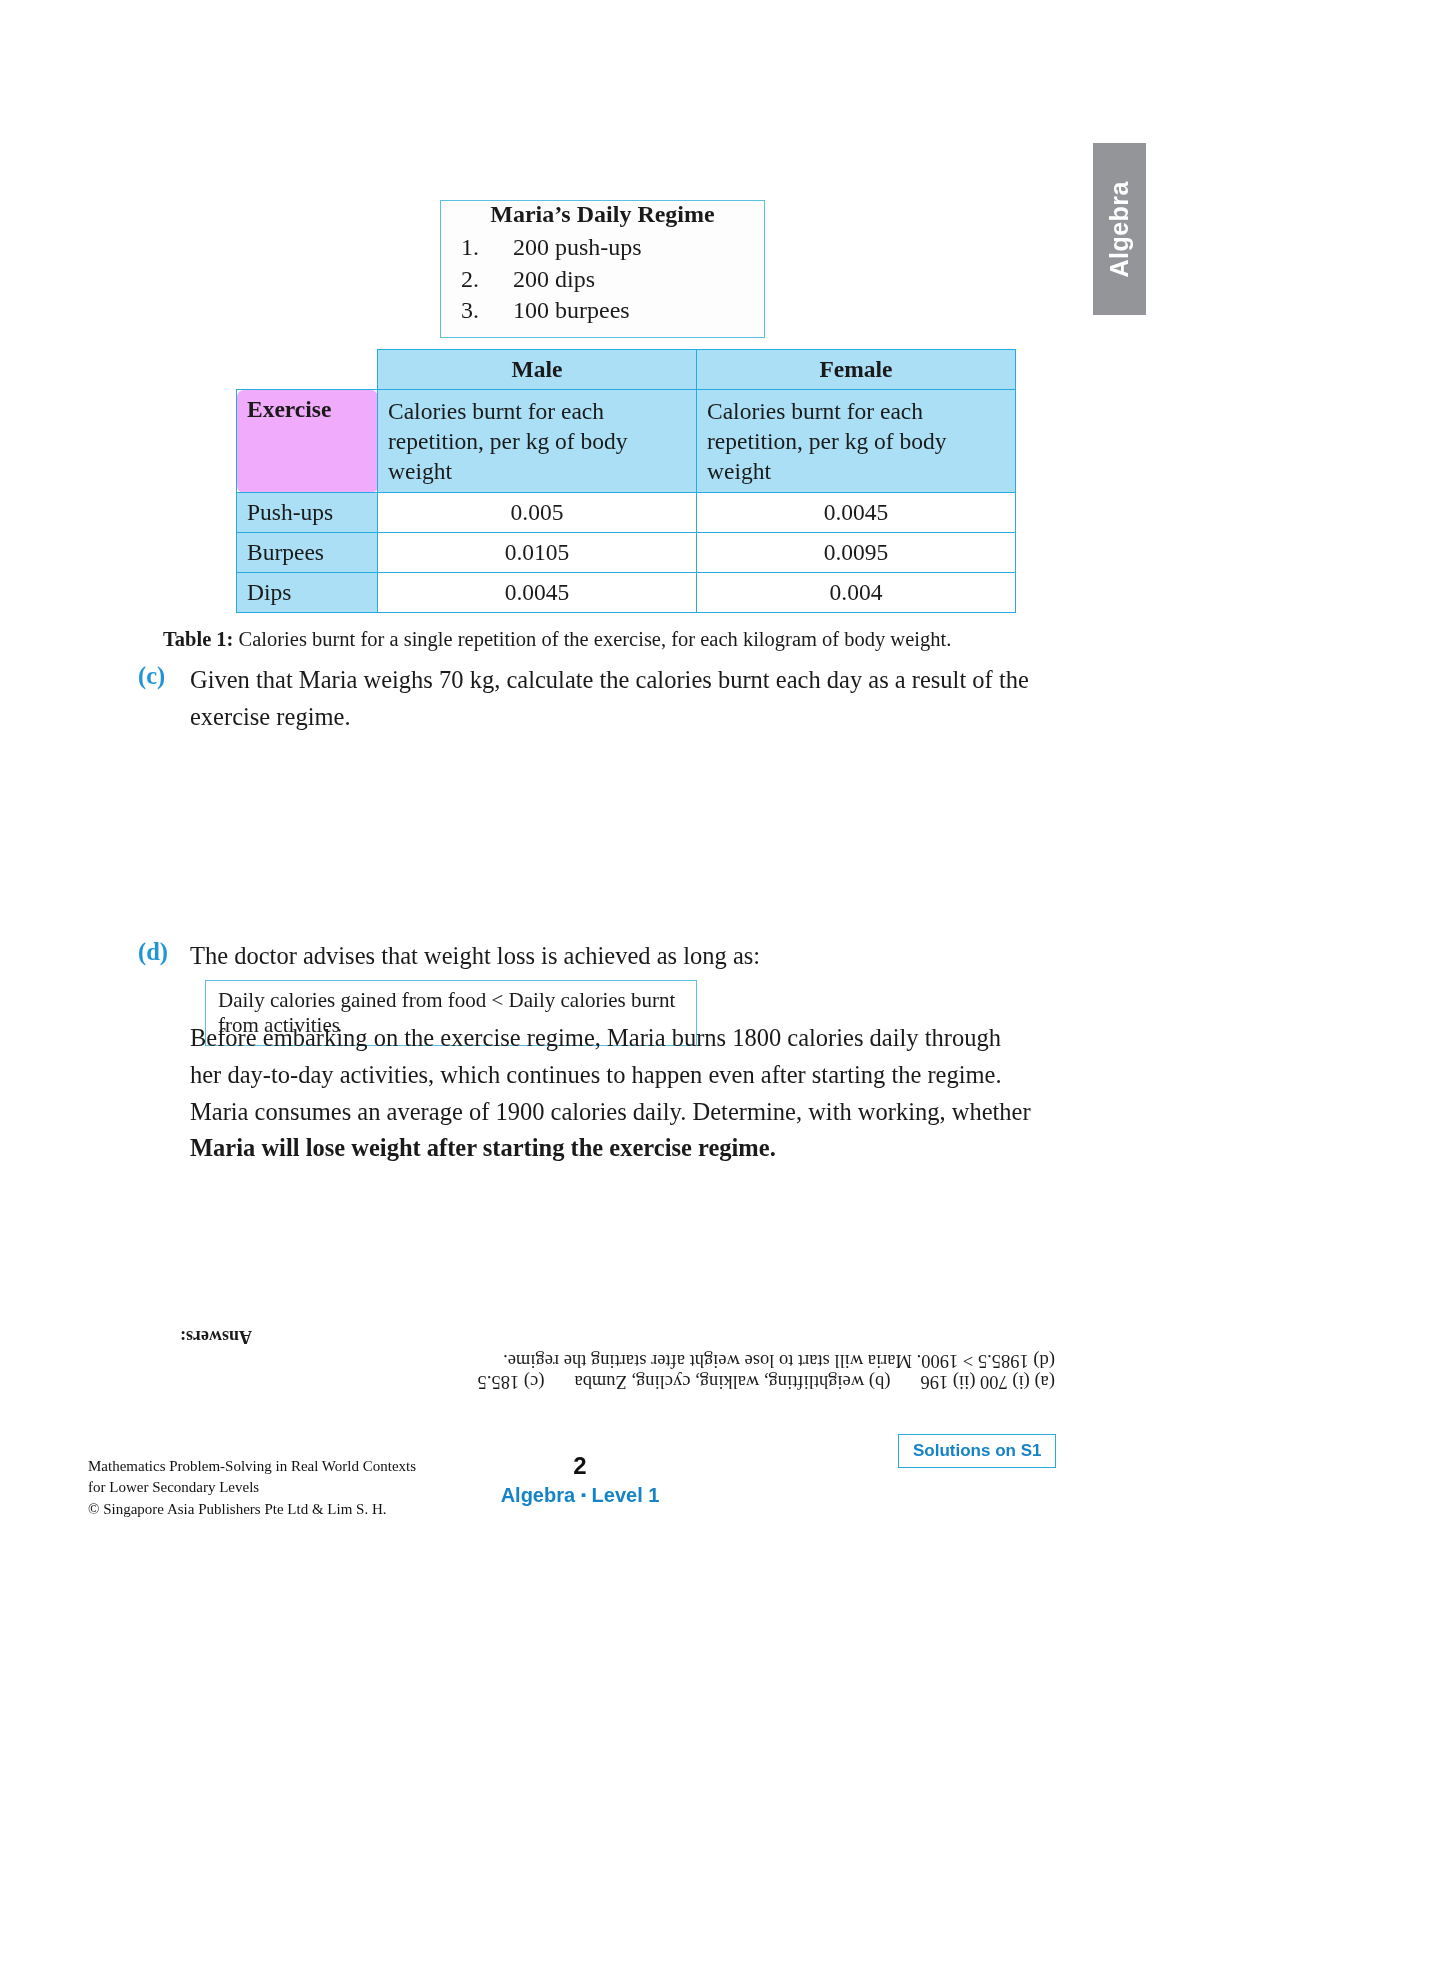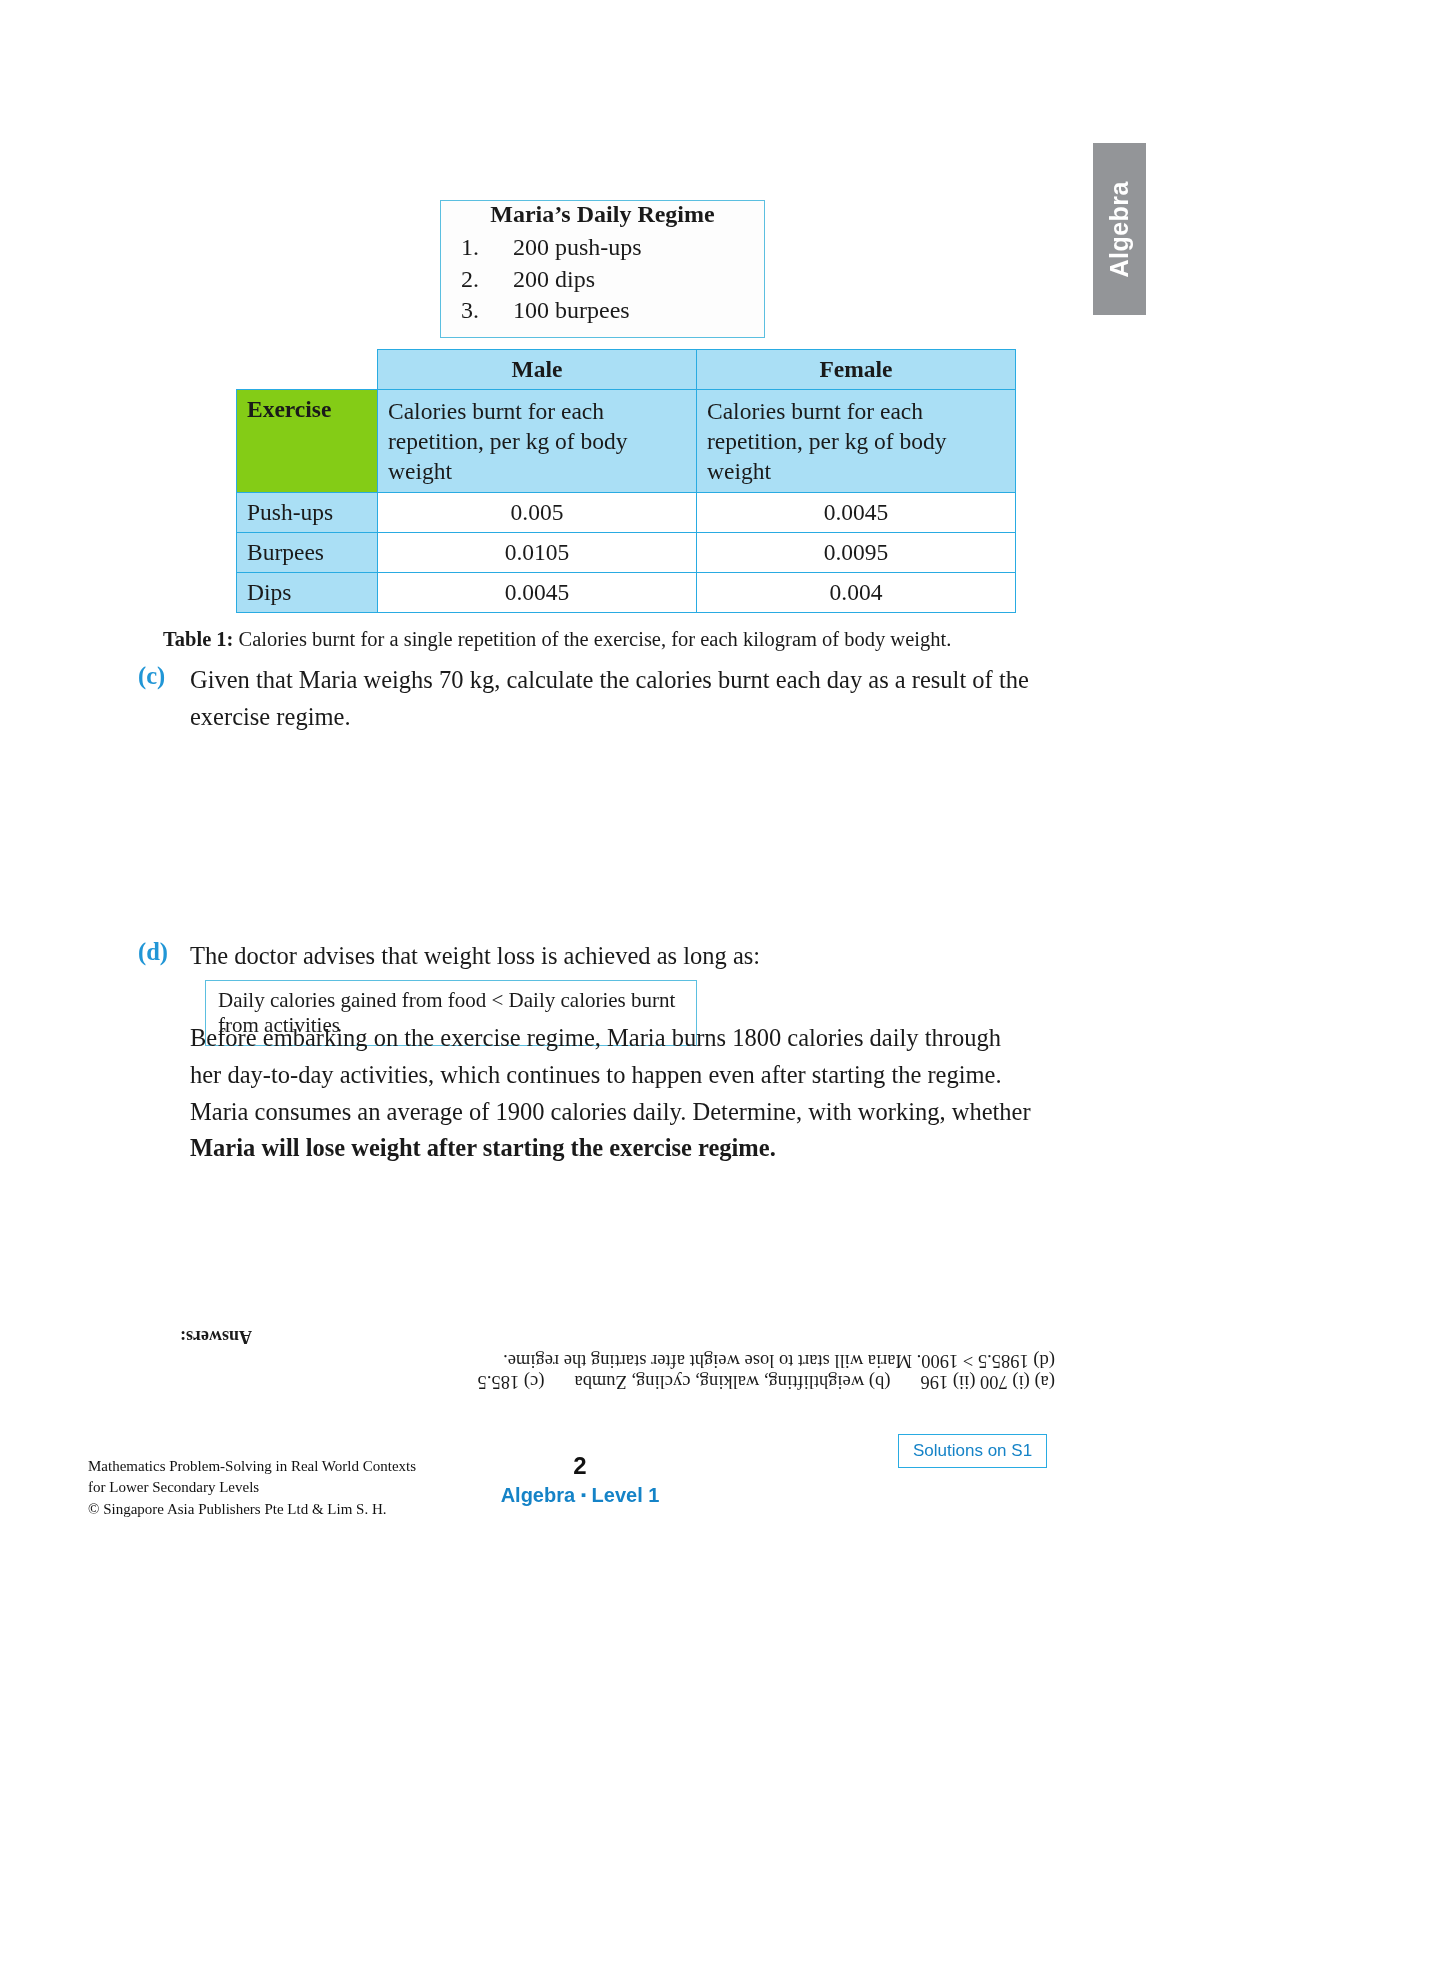--- a/index.html
+++ b/index.html
@@ -67,21 +67,21 @@
   }
   .tbl .blank{border:none;background:transparent;}
   .tbl .hdr{
     background:#aadff5;text-align:center;font-weight:bold;
     vertical-align:middle;
   }
   .tbl .desc{
     background:#aadff5;line-height:1.28;width:298px;
   }
   .tbl .exercise-hdr{
-    background:#84cc16;font-weight:bold;width:120px;vertical-align:top;
+    background:#f0abfc;font-weight:bold;width:120px;vertical-align:top;border-radius:7px;
   }
   .tbl .rowlab{
     background:#aadff5;width:120px;margin-top:16px;
   }
   .tbl .val{
     text-align:center;background:#ffffff;
   }
 
   
   .caption{
@@ -136,21 +136,21 @@
   }
   .answers .ans-line2{text-align:left;margin-bottom:3px;}
 
   
   .solutions{
     position:absolute;left:898px;top:1434px;
     border:1.4px solid #29abe2;
     background:#ffffff;
     padding:6px 14px;
     font-family:"Liberation Sans", sans-serif;
-    font-weight:normal;font-size:17px;color:#1583c7;
+    font-weight:bold;font-size:17px;color:#1583c7;
   }
 
   
   .footer-left{
     position:absolute;left:88px;top:1456px;width:420px;
     font-family:"Liberation Serif", serif;
     font-size:15px;line-height:1.42;color:#111;
   }
   .footer-center{
     position:absolute;left:0;top:1452px;width:1160px;text-align:center;

